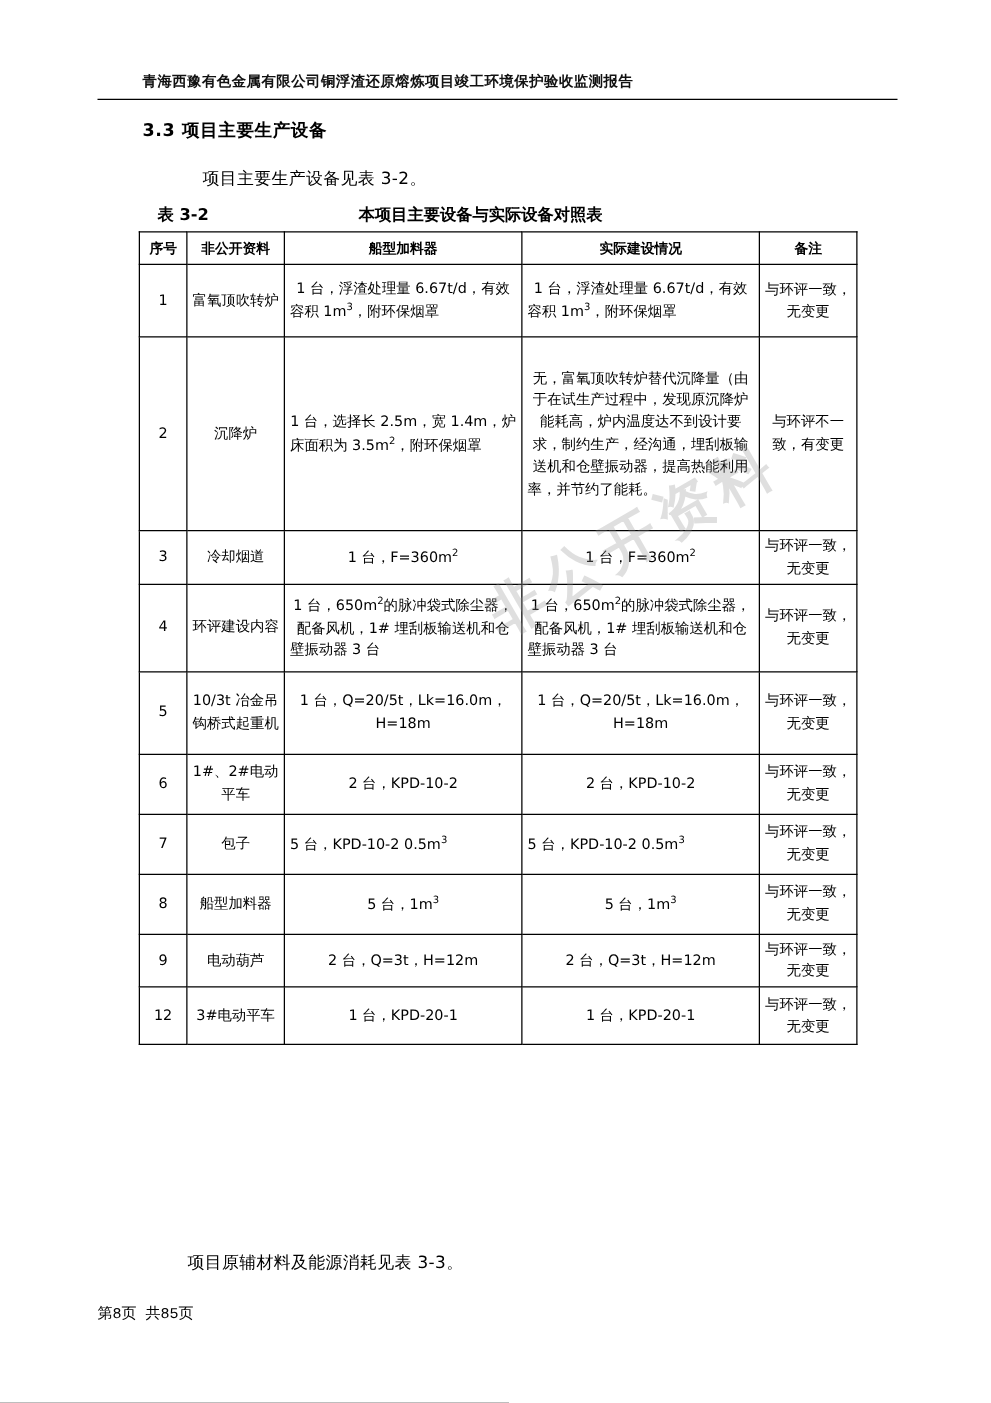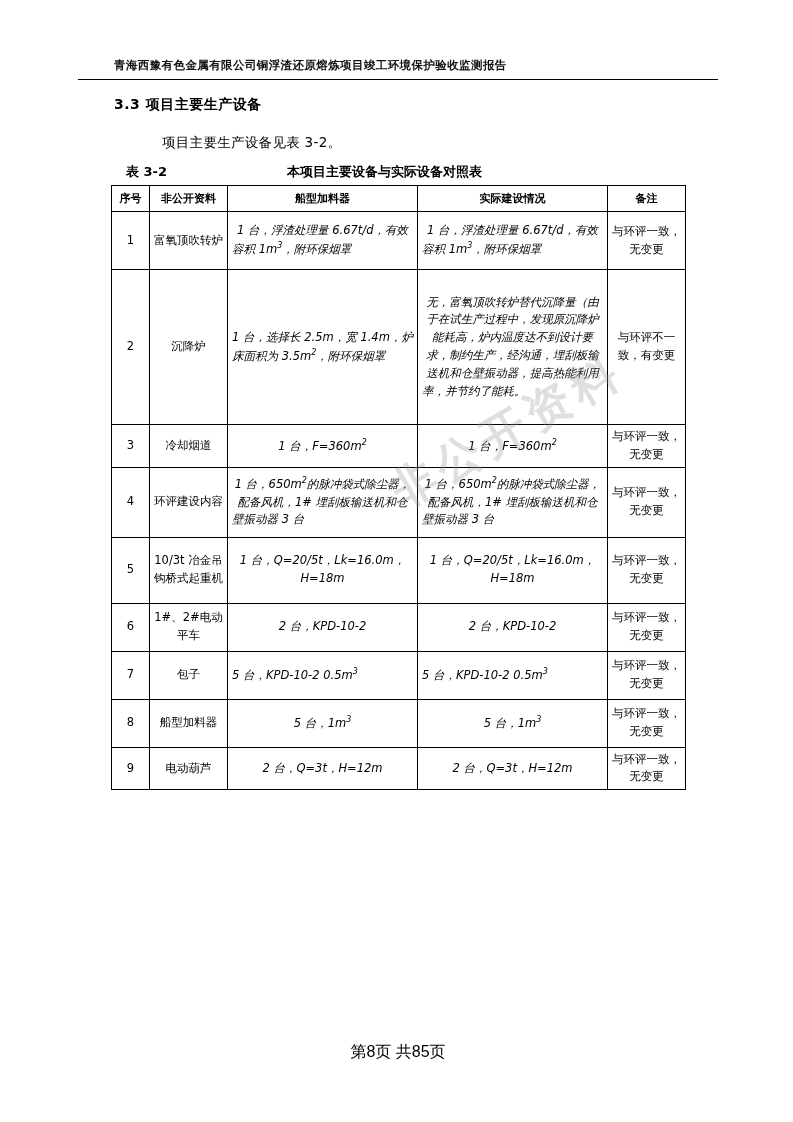--- a/index.html
+++ b/index.html
@@ -108,37 +108,37 @@
     font-weight: bold;
     font-size: 11px;
     padding: 4px 4px;
   }
   .col-no { width: 38px; }
   .col-name { width: 78px; }
   .col-eia { width: 190px; }
   .col-real { width: 190px; }
   .col-note { width: 78px; }
 
-  td.cell-left-pad { padding-left: 6px; padding-right: 6px; font-style: italic; }
+  td.cell-left-pad { padding-left: 6px; padding-right: 6px; }
   .cell-just {
     text-align: justify;
     text-align-last: left;
     line-height: 1.6;
   }
   .nm { font-size: 11.5px; }
   sup { font-size: 8px; vertical-align: super; }
 
   .footer {
     position: absolute;
     top: 1042px;
     left: 0;
     width: 640px;
-    text-align: center;
-    font-size: 16px;
-    font-family: Liberation Sans, sans-serif;
+    text-align: left;
+    font-size: 12px;
+    font-family: Liberation Mono, monospace;
   }
 
   .watermark {
     position: absolute;
     left: 300px;
     top: 470px;
     font-size: 46px;
     font-family: "DejaVu Serif", serif;
     color: rgba(150,150,150,0.30);
     transform: rotate(-30deg);
@@ -240,21 +240,29 @@
             <td class="cell-left-pad">5 台，1m<sup>3</sup></td>
             <td>与环评一致，无变更</td>
           </tr>
           <tr style="height: 40px;">
             <td>9</td>
             <td class="nm">电动葫芦</td>
             <td class="cell-left-pad">2 台，Q=3t，H=12m</td>
             <td class="cell-left-pad">2 台，Q=3t，H=12m</td>
             <td>与环评一致，无变更</td>
           </tr>
+          <tr style="height: 46px;">
+            <td>12</td>
+            <td class="nm">3#电动平车</td>
+            <td class="cell-left-pad">1 台，KPD-20-1</td>
+            <td class="cell-left-pad">1 台，KPD-20-1</td>
+            <td>与环评一致，无变更</td>
+          </tr>
         </tbody>
     </table>
 
+    <div class="para" id="p2">项目原辅材料及能源消耗见表 3-3。</div>
 
     <div class="footer">第8页  共85页</div>
 
     <div class="watermark">非公开资料</div>
   </div>
 </div>
 
 </body></html>

